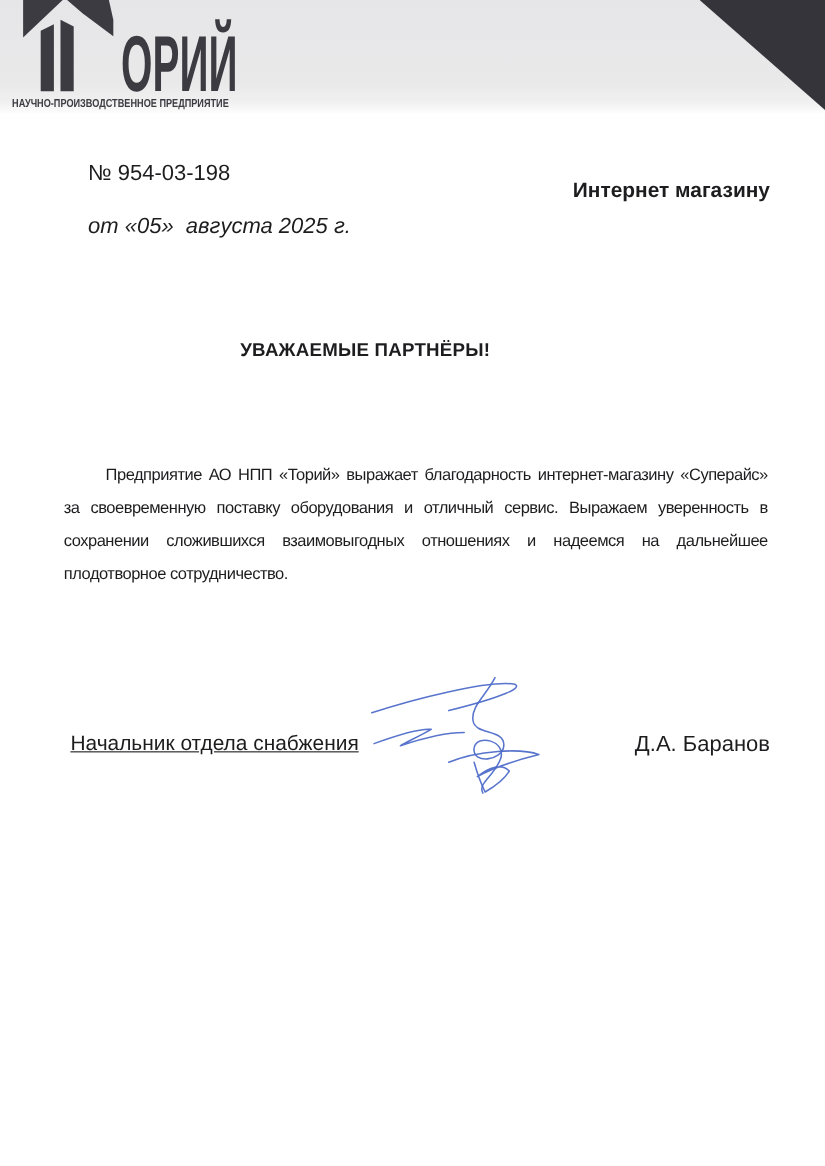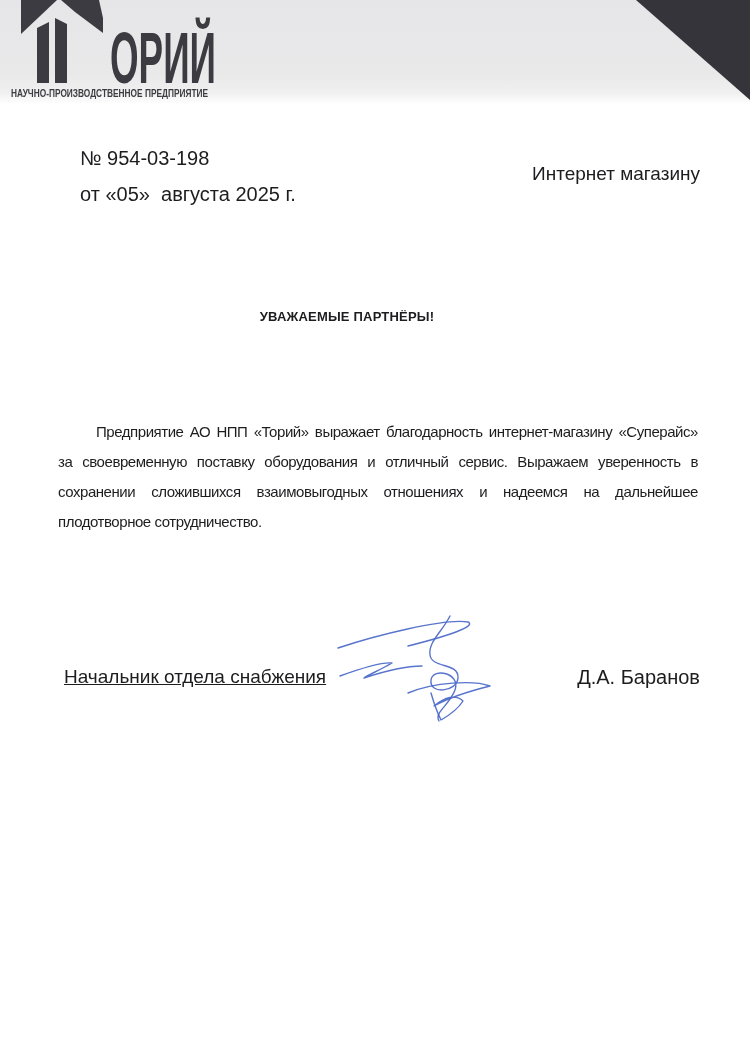--- a/index.html
+++ b/index.html
@@ -30,31 +30,31 @@
   .logo .wordmark{
     fill:var(--ink); font-family:"Liberation Sans", sans-serif;
     font-weight:700; font-size:72px; text-transform:uppercase;
   }
   .logo .subtitle{
     fill:var(--ink); font-family:"Liberation Sans", sans-serif;
     font-weight:700; font-size:10.5px;
   }
   
   .ref{position:absolute; left:80px; top:147px; font-size:20px; line-height:22px;}
-  .ref .date{margin-top:14px;}
+  .ref .date{margin-top:26px;font-style:italic;}
   
   .recipient{
     position:absolute; right:50px; top:163px; text-align:left;
-    font-size:19px; line-height:22px;
+    font-size:19px; line-height:22px;font-weight:bold;
   }
   .recipient .site{margin-top:9px;}
   
   .salutation{
-    position:absolute; left:16px; top:309px; width:662px; text-align:center;
-    font-weight:700; font-size:13px; letter-spacing:0.2px;
+    position:absolute; left:1px; top:309px; width:662px; text-align:center;
+    font-weight:700; font-size:17px; letter-spacing:0.2px;
   }
   
   .body-text{
     position:absolute; left:58px; top:417px; width:640px;
     font-size:15px; letter-spacing:-0.45px; line-height:30px;
     text-align:justify; text-indent:38px;
   }
   
   .signer-title{position:absolute; left:64px; top:666px; font-size:19px;text-decoration:underline;}
   .signer-name{position:absolute; right:50px; top:666px; font-size:20px;}

